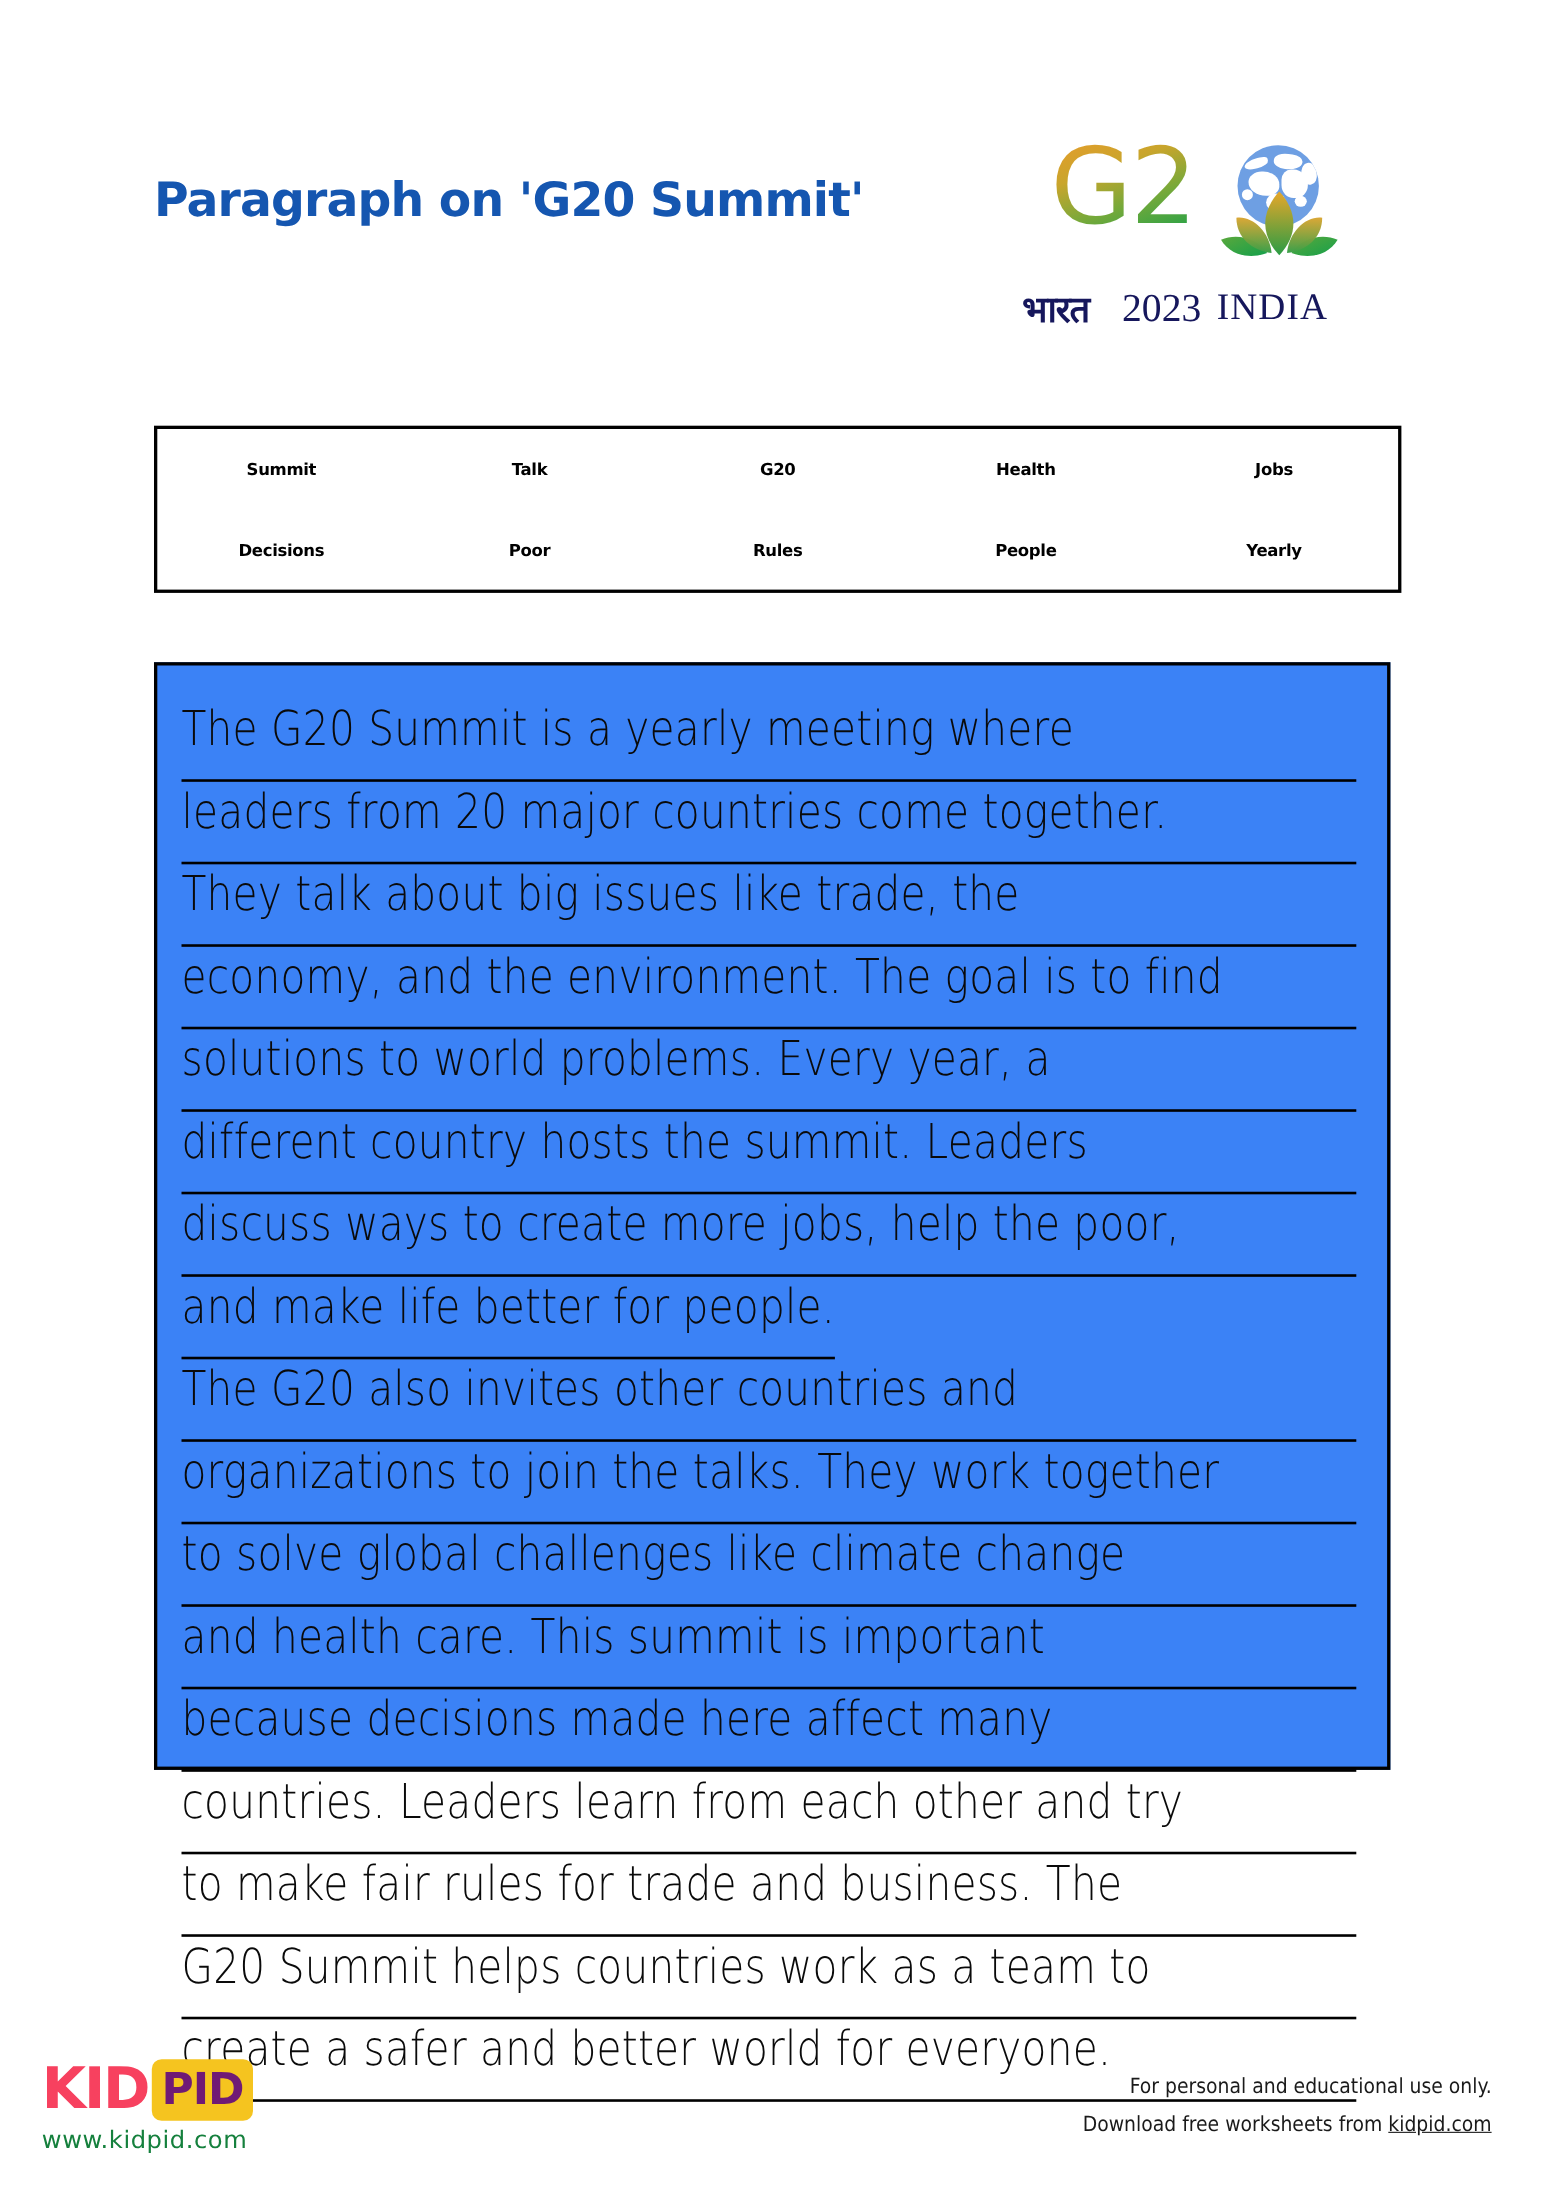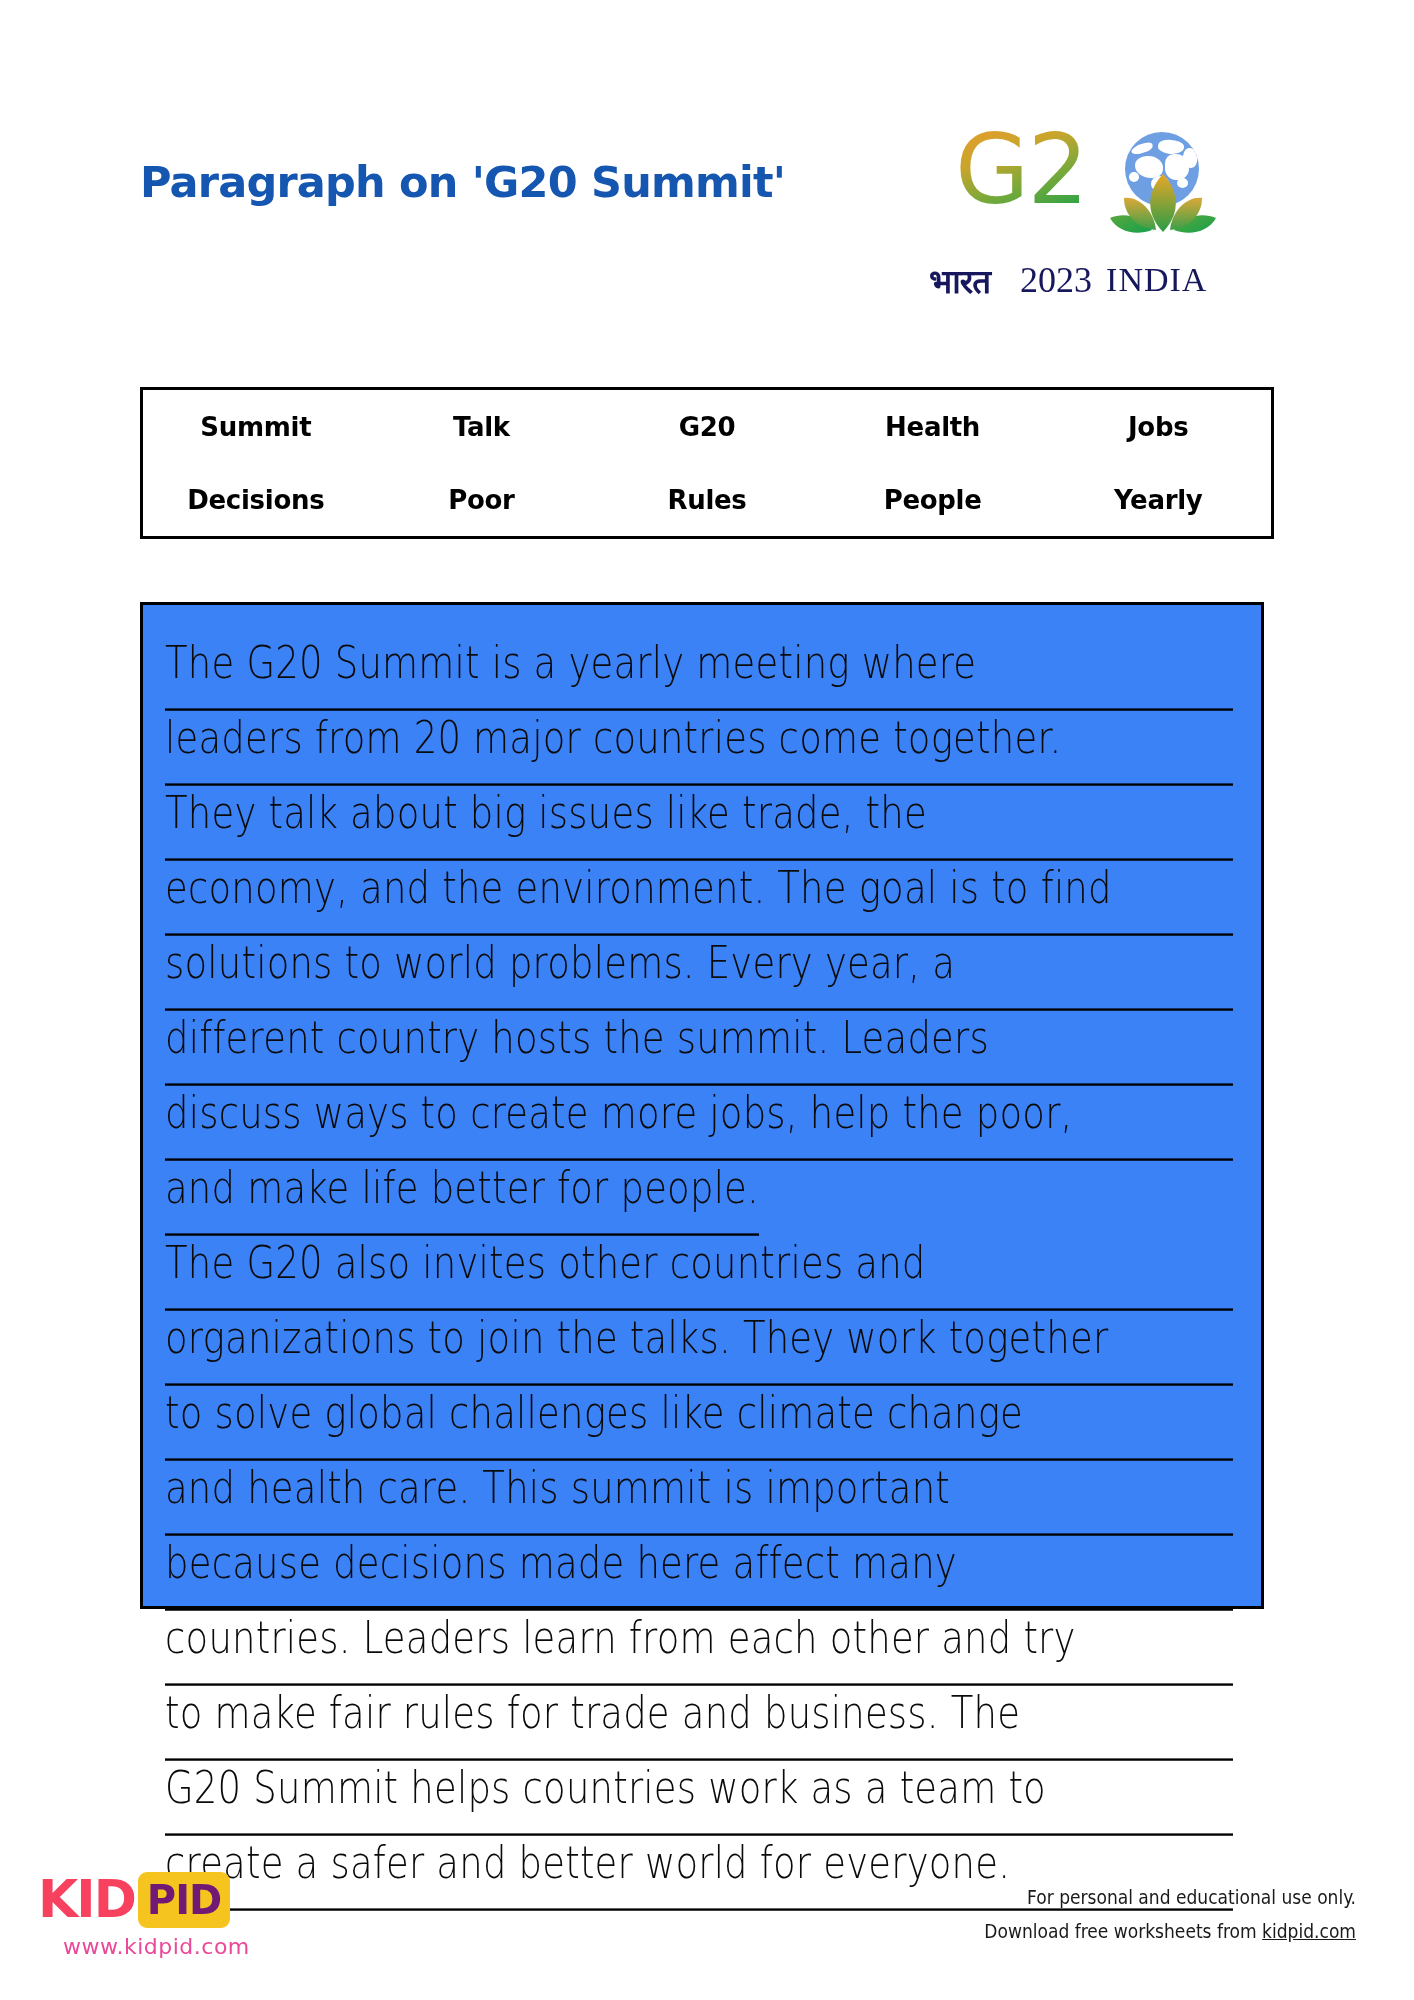--- a/index.html
+++ b/index.html
@@ -164,21 +164,21 @@
     width: 100%;
     height: 100%;
     display: grid;
     grid-template-columns: repeat(5, 1fr);
     grid-template-rows: 1fr 1fr;
     align-items: center;
     justify-items: center;
   }
   .vocab-word {
     font-family: "DejaVu Sans", sans-serif;
-    font-size: 26px;
+    font-size: 15px;
     font-weight: bold;
     color: #000000;
     letter-spacing: -0.3px;
   }
 
   
   .writing-box {
     position: absolute;
     left: 140px;
     top: 602px;
@@ -263,24 +263,23 @@
     font-family: "DejaVu Sans", sans-serif;
     font-size: 40px;
     font-weight: bold;
     color: #701a75;
     line-height: 44px;
     letter-spacing: -1px;
   }
   .kidpid-url {
     font-family: "DejaVu Sans", sans-serif;
     font-size: 22px;
-    color: #ec4899;
+    color: #15803d;
     margin-top: 6px;
     letter-spacing: 0.5px;
-    margin-left: 25px;
   }
   .footer-right {
     position: absolute;
     right: 58px;
     top: 30px;
     text-align: right;
     font-family: "DejaVu Sans Condensed", "DejaVu Sans", sans-serif;
     font-size: 19px;
     color: #1a1a1a;
     line-height: 34px;

